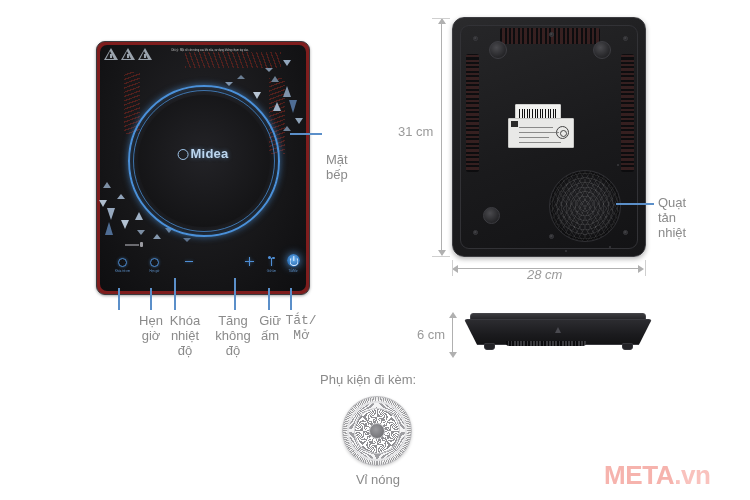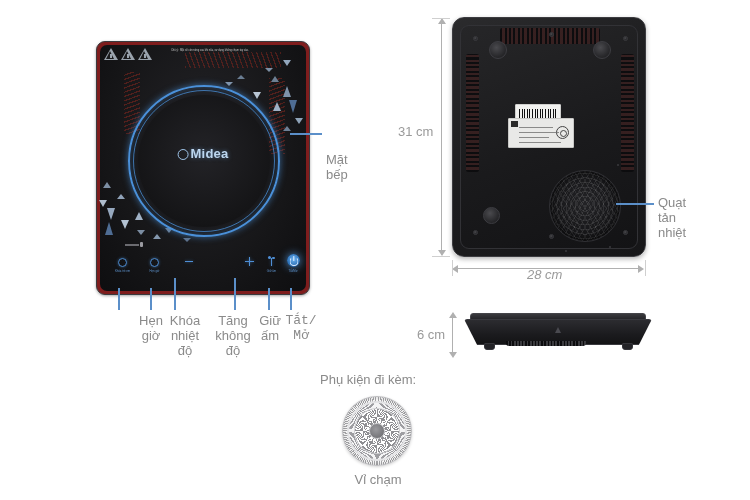--- a/index.html
+++ b/index.html
@@ -492,16 +492,19 @@
   <div style="position:absolute;left:449px;top:312px;width:0;height:0;border-left:4px solid transparent;border-right:4px solid transparent;border-bottom:6px solid #b0b0b0;"></div>
   <div style="position:absolute;left:449px;top:352px;width:0;height:0;border-left:4px solid transparent;border-right:4px solid transparent;border-top:6px solid #b0b0b0;"></div>
   <div class="dim-lbl" style="left:417px;top:327px;">6 cm</div>
 
   <div class="lbl" style="left:320px;top:372px;font-size:13px;color:#8a8a8a;">Phụ kiện đi kèm:</div>
   <div id="accessory-ring">
     <div id="acc-rim"></div>
     <div id="acc-mid"></div>
     <div id="acc-hub"></div>
   </div>
-  <div class="lbl center" style="left:337px;top:472px;width:82px;">Vỉ chạm</div>
-
+  <div class="lbl center" style="left:337px;top:472px;width:82px;">Vỉ nóng</div>
+
+  <div id="watermark">
+    <span class="a">META</span><span class="b">.vn</span>
+  </div>
 
 </div>
 
 </body></html>

